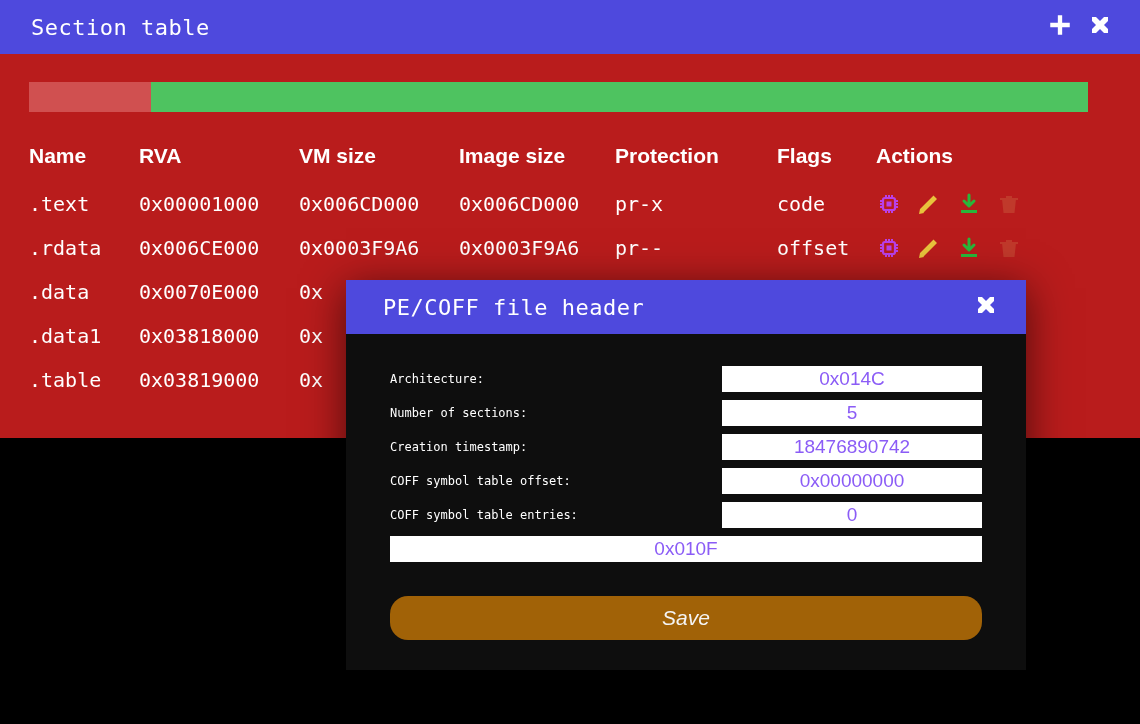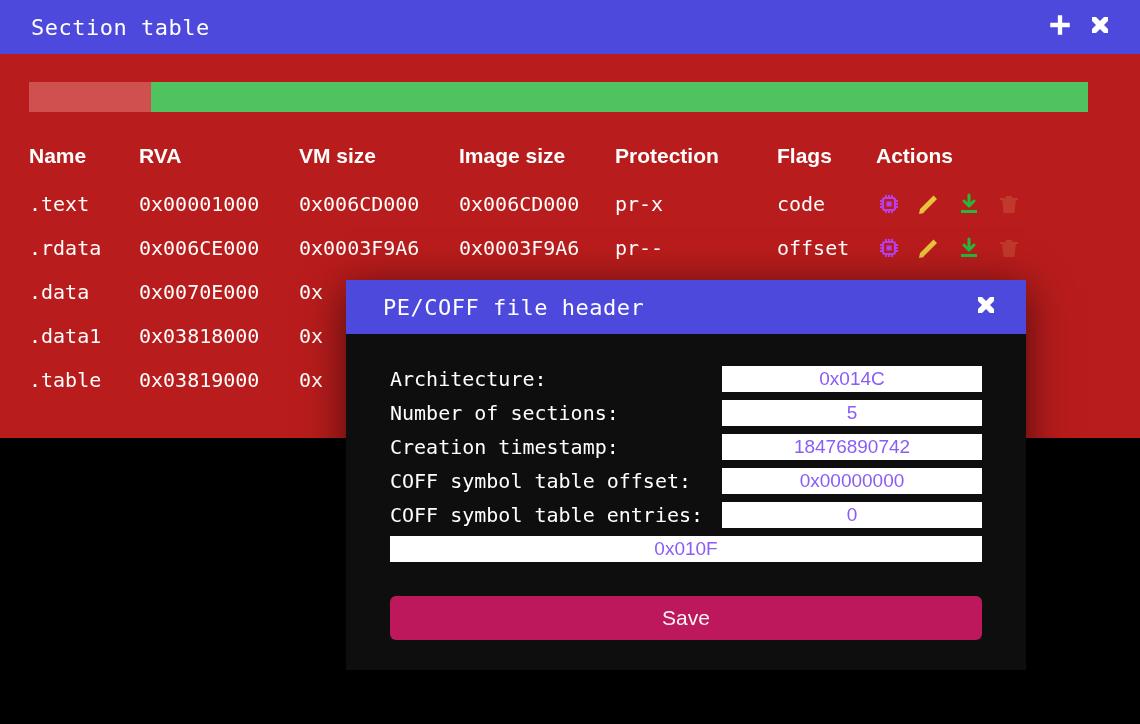--- a/index.html
+++ b/index.html
@@ -24,29 +24,29 @@
   .trow  { height:44px; }
   .actions { display:flex; gap:14px; justify-content:flex-start; }
   .act { width:26px; height:26px; display:flex; align-items:center; justify-content:center; cursor:pointer; }
   .act svg { display:block; }
 
   
   .modal { position:absolute; left:346px; top:280px; width:680px; background:#0e0e0e; box-shadow:0 8px 40px rgba(0,0,0,0.6); }
   .modal .titlebar { padding-left:37px; }
   .modal-body { padding: 28px 44px 30px 44px; }
   .form-row { display:flex; align-items:center; height:34px; }
-  .form-row label { font-size:20px; width:332px; white-space:nowrap; }
+  .form-row label { font-size:12px; width:332px; white-space:nowrap; }
   .form-row input {
     flex:1; height:26px; background:#fff; color:#8b5cf6; border:none;
     font-family: -apple-system, Helvetica, Arial, sans-serif; font-size:19px; text-align:center;
   }
   .save-btn {
-    margin-top:30px; width:100%; height:44px; border:none; border-radius:6px;
-    background:#be185d; color:#f4f4f4; font-family:-apple-system,Helvetica,Arial,sans-serif;
-    font-size:21px; cursor:pointer;
+    margin-top:30px; width:100%; height:44px; border:none; border-radius:18px;
+    background:#a16207; color:#f4f4f4; font-family:-apple-system,Helvetica,Arial,sans-serif;
+    font-size:21px; cursor:pointer;font-style:italic;
   }
 </style>
 </head>
 <body>
 
 <div class="root">
 
   <div class="section-window">
     <div class="titlebar">
       <span class="title">Section table</span>

